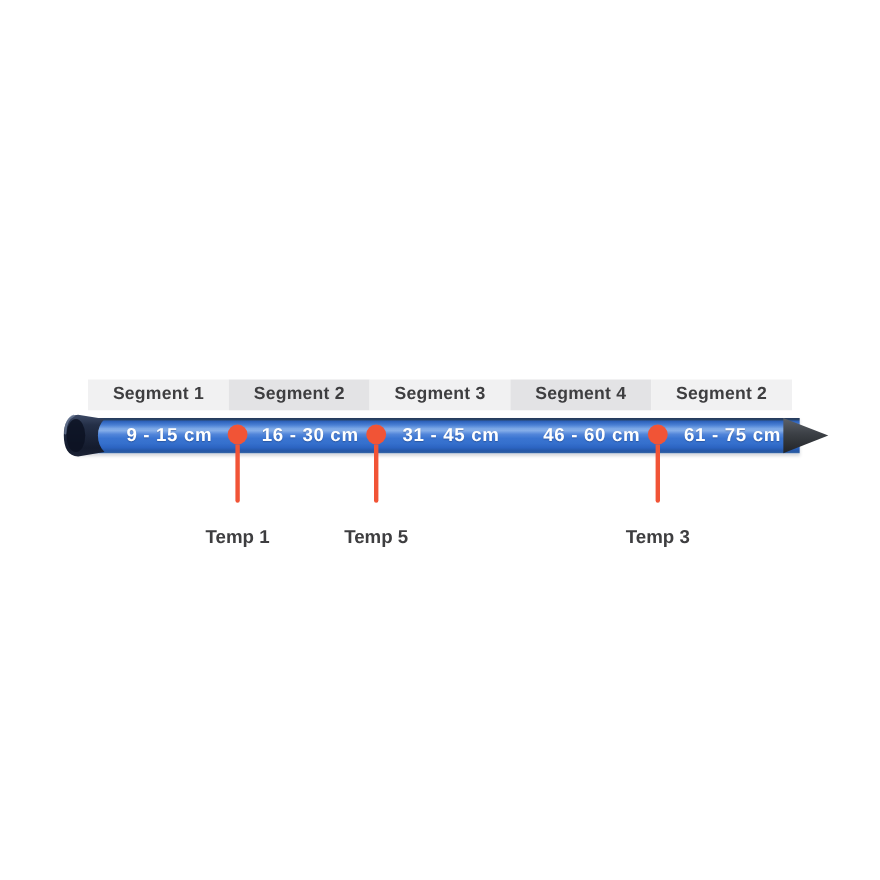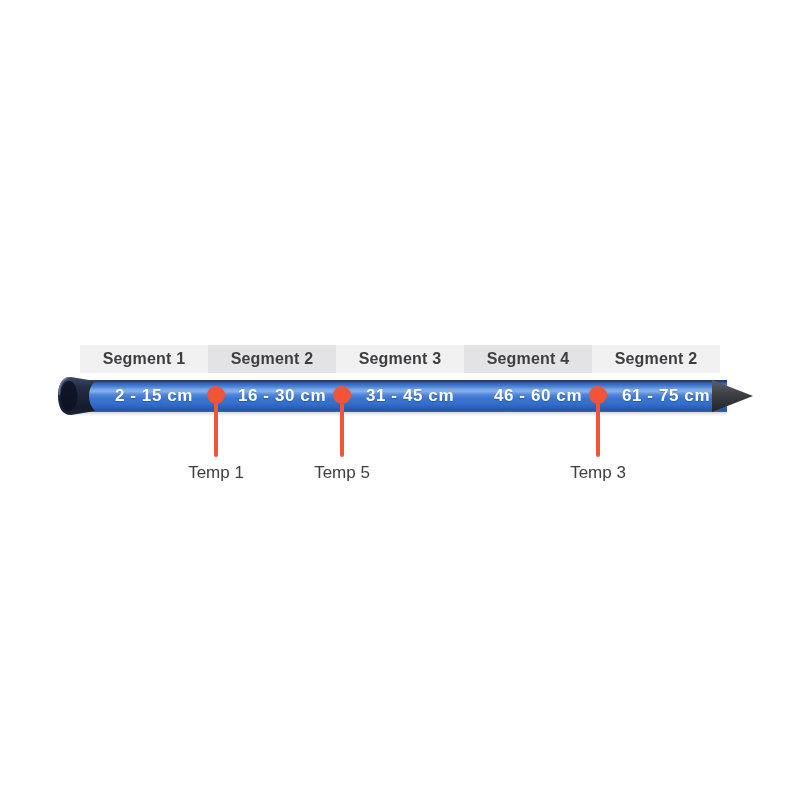--- a/index.html
+++ b/index.html
@@ -118,23 +118,23 @@
     margin: 0 auto;
   }
   .marker .stem {
     width: 4px;
     height: 53px;
     background: var(--marker, #f15436);
     margin: 0 auto;
     border-radius: 0 0 2px 2px;
   }
   .marker .mlabel {
-    margin-top: 6px;
+    margin-top: 22px;
     font-size: 17px;
-    font-weight: normal;
+    font-weight: bold;
     color: var(--text-dark, #3e3e40);
     white-space: nowrap;
   }
   .marker-1 { left: 156px; }
   .marker-2 { left: 282px; }
   .marker-3 { left: 538px; }
 </style>
 </head>
 <body>
 
@@ -169,21 +169,21 @@
       <linearGradient id="tipg" x1="0" y1="0" x2="0" y2="1">
         <stop offset="0" stop-color="#5d6269"></stop>
         <stop offset="0.45" stop-color="#3c4046"></stop>
         <stop offset="1" stop-color="#212428"></stop>
       </linearGradient>
     </defs>
     <polygon points="0,1 41,17 0,33" fill="url(#tipg)"></polygon>
   </svg>
 
   <div class="depth-overlay">
-    <div class="dcell">2 - 15 cm</div>
+    <div class="dcell">9 - 15 cm</div>
     <div class="dcell">16 - 30 cm</div>
     <div class="dcell">31 - 45 cm</div>
     <div class="dcell">46 - 60 cm</div>
     <div class="dcell">61 - 75 cm</div>
   </div>
 
   <div class="marker marker-1">
     <div class="dot"></div>
     <div class="stem"></div>
     <div class="mlabel">Temp 1</div>

